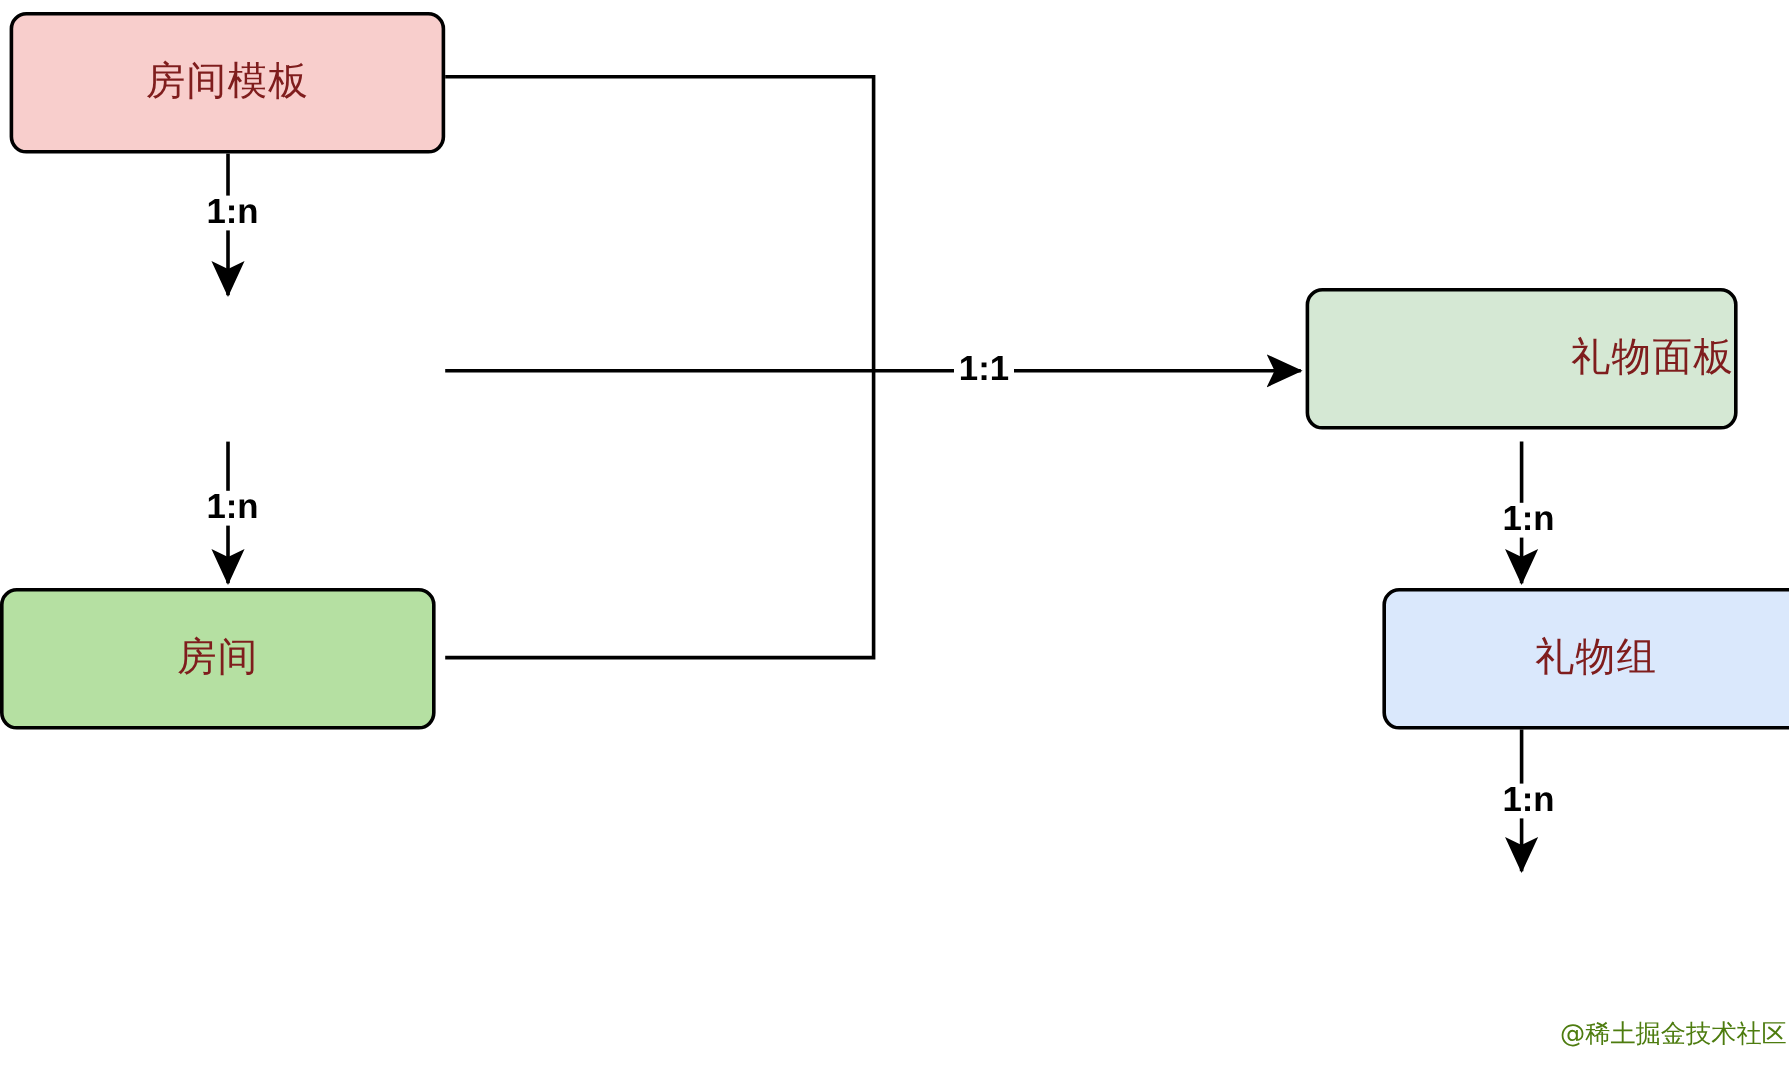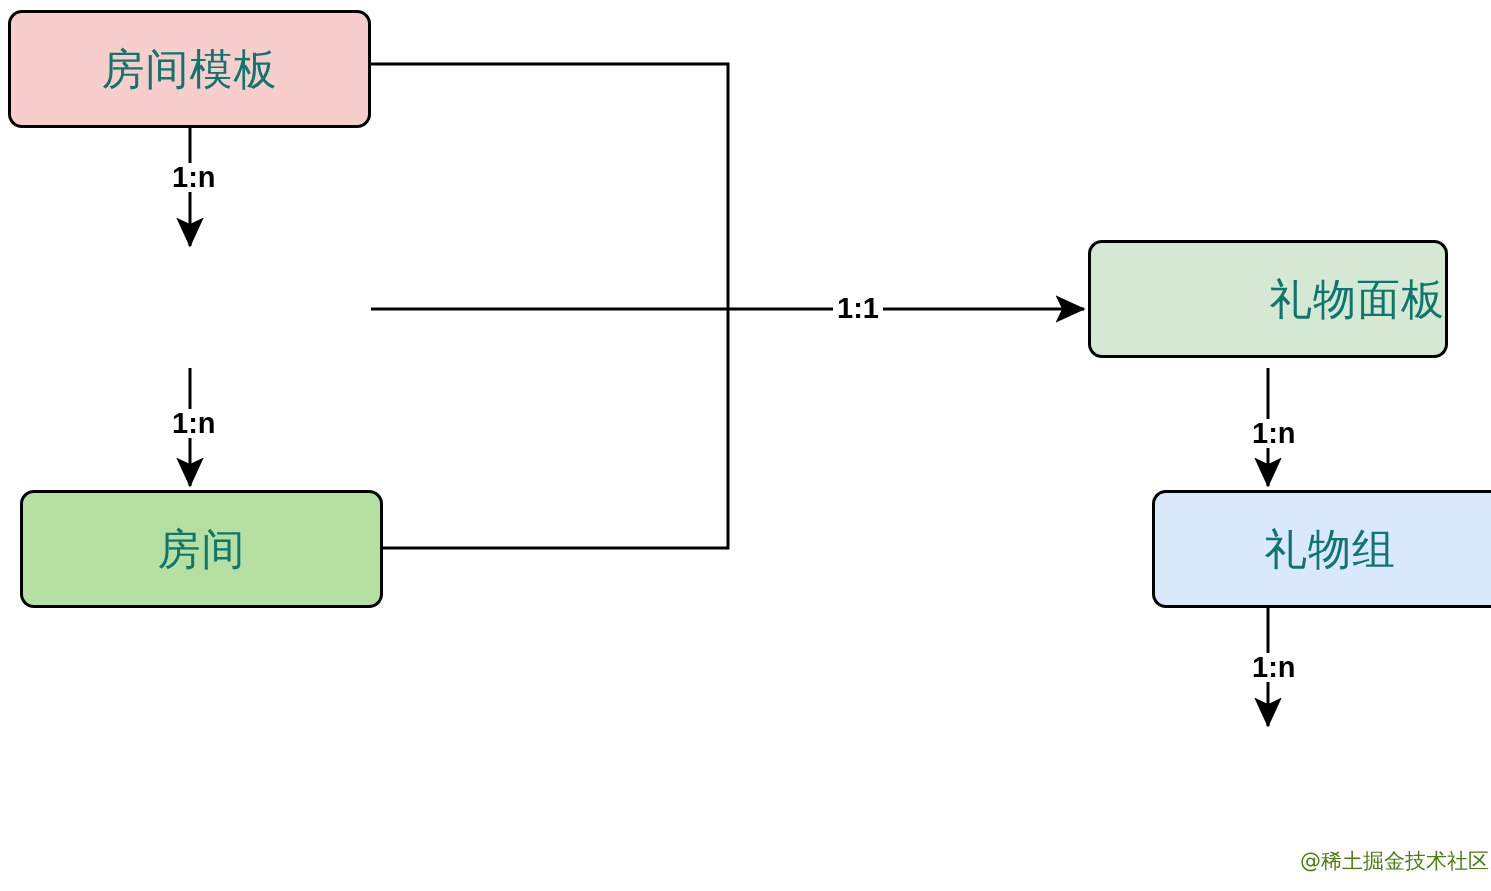--- a/index.html
+++ b/index.html
@@ -29,27 +29,27 @@
   .node {
     position: absolute;
     box-sizing: border-box;
     border: 3px solid #000000;
     border-radius: 14px;
     display: flex;
     align-items: center;
     justify-content: center;
   }
   .node-label {
-    font-size: 43px;
+    font-size: 33px;
     line-height: 1;
-    color: #0f766e;
+    color: #7f1d1d;
     letter-spacing: 1px;
     font-weight: 400;
     white-space: nowrap;
-    font-family: Liberation Serif, serif;
+    font-family: Liberation Mono, monospace;
   }
   .edge-label {
     position: absolute;
     font-size: 29px;
     line-height: 1;
     color: #000000;
     font-weight: 700;
     white-space: nowrap;
     background: #ffffff;
     padding: 0 4px;
@@ -89,38 +89,38 @@
     <path d="M 1268 368 L 1268 486" fill="none" stroke="#000000" stroke-width="3" marker-end="url(#arrow)"></path>
 
     <path d="M 1268 608 L 1268 726" fill="none" stroke="#000000" stroke-width="3" marker-end="url(#arrow)"></path>
   </svg>
 
   <div class="node" style="left:8px; top:10px; width:363px; height:118px; background:#f8cecc;">
     <span class="node-label">房间模板</span>
   </div>
 
 
-  <div class="node" style="left:20px; top:490px; width:363px; height:118px; background:#b5e0a2;">
+  <div class="node" style="left:0; top:490px; width:363px; height:118px; background:#b5e0a2;">
     <span class="node-label">房间</span>
   </div>
 
   <div class="node" style="left:1088px; top:240px; width:360px; height:118px; background:#d5e8d4;justify-content:flex-end;">
     <span class="node-label">礼物面板</span>
   </div>
 
   <div class="node" style="left:1152px; top:490px; width:356px; height:118px; background:#dae8fc;">
     <span class="node-label">礼物组</span>
   </div>
 
 
   <div class="edge-label" style="left:168px; top:163px;">1:n</div>
 
   <div class="edge-label" style="left:168px; top:409px;">1:n</div>
 
-  <div class="edge-label" style="left:833px; top:294px;">1:1</div>
+  <div class="edge-label" style="left:795px; top:294px;">1:1</div>
 
   <div class="edge-label" style="left:1248px; top:419px;">1:n</div>
 
   <div class="edge-label" style="left:1248px; top:653px;">1:n</div>
 
   <div class="watermark" style="left:1300px; top:851px;">@稀土掘金技术社区</div>
 
 </div>
 
 </body></html>

